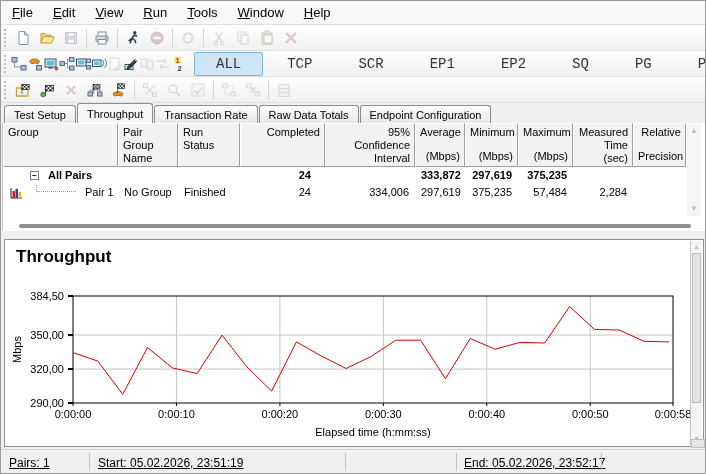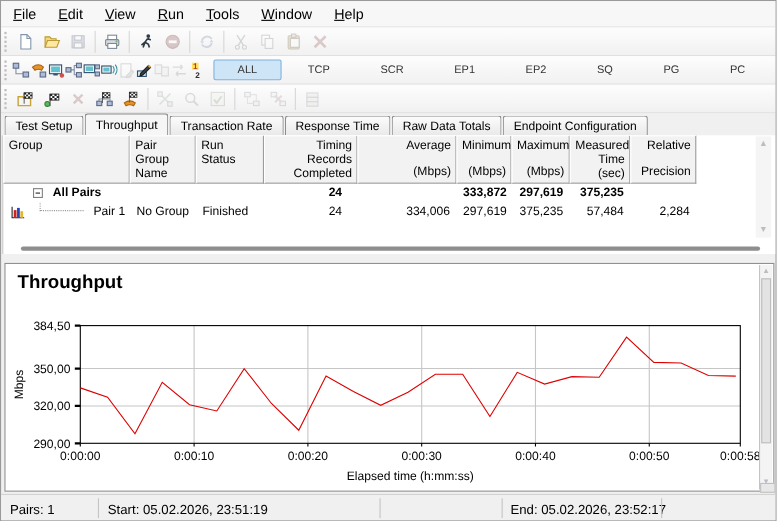--- a/index.html
+++ b/index.html
@@ -18,21 +18,21 @@
   
   .toolbar { position:absolute; left:0; width:704px; height:26px;
     background:linear-gradient(#fdfdfd,#f1f1f1);
     border-bottom:1px solid #e0e0e0; display:flex; align-items:center; }
   .t1{ top:24px; } .t2{ top:50px; } .t3{ top:76px; }
   .grip { height:18px; border-left:2px dotted #bdbdbd; margin:0 5px 0 3px; }
   .tb { width:24px; height:24px; display:flex; align-items:center; justify-content:center; }
   .tb.dis { opacity:.35; filter:grayscale(55%); }
   .sep { width:1px; height:20px; background:#d6d6d6; margin:0 3px; }
   .dotsep { height:22px; border-left:1px dotted #b4b4b4; margin:0 5px; }
-  .fbtn { font-size:10px; color:#333; padding:3px 21px; margin:0 1px; border:1px solid transparent; }
+  .fbtn { font-size:14px; color:#333; padding:3px 21px; margin:0 1px; border:1px solid transparent;font-family:Liberation Mono, monospace; }
   .fbtn.active { background:#cde5f7; border:1px solid #7fb2dd; border-radius:2px; }
   .logo { display:flex; align-items:center; margin-left:6px; }
   .logo-text { font-size:19px; font-weight:bold; letter-spacing:.5px; color:#1a1a1a; }
   
   .tabstrip { position:absolute; left:0; top:102px; width:704px; height:20px;
     display:flex; align-items:flex-end; padding-left:3px; background:#f0f0f0; }
   .tab { background:linear-gradient(#fcfcfc,#e9e9e9); border:1px solid #8c8c8c; border-bottom:none;
     border-radius:3px 3px 0 0; padding:3px 9px 2px 9px; margin-right:1px; height:18px; }
   .tab.active { background:#f6f6f6; height:20px; position:relative; z-index:3; padding-top:4px; }
   
@@ -72,21 +72,21 @@
   .chart-vscroll .thumb { position:absolute; left:1px; top:12px; width:9px; height:150px;
     background:#e3e3e3; border:1px solid #bdbdbd; }
   .chart-vscroll .arr { position:absolute; left:0; width:11px; height:12px; color:#b9bec4;
     font-size:7px; text-align:center; line-height:12px; }
   .chart-vscroll .down { bottom:0; }
   .corner { position:absolute; left:690px; top:438px; width:14px; height:9px;
     background:#e8e8e8; border:1px solid #c0c0c0; }
   
   .statusbar { position:absolute; left:0; top:448px; width:704px; height:24px;
     background:#f0f0f0; border-top:1px solid #d2d2d2; font-size:12px; }
-  .statusbar .cell { position:absolute; top:6px; white-space:nowrap; }
+  .statusbar .cell { position:absolute; top:6px; white-space:nowrap;text-decoration:underline; }
   .statusbar .vsep { position:absolute; top:3px; width:1px; height:18px; background:#c4c4c4; }
 </style>
 </head>
 <body>
 
 <div class="app">
 
   <svg width="0" height="0" style="position:absolute">
     <defs>
       <g id="flg">
@@ -382,42 +382,44 @@
           <rect x="3" y="6.5" width="10" height="4" fill="#e6e6e6" stroke="#9aa6b1"></rect>
           <rect x="3" y="10.5" width="10" height="4" fill="#f0e6d2" stroke="#9aa6b1"></rect>
         </svg>
       </span>
   </div>
 
   <div class="tabstrip">
     <span class="tab">Test Setup</span>
     <span class="tab active">Throughput</span>
     <span class="tab">Transaction Rate</span>
-    <span class="tab">Response Time</span>
     <span class="tab">Raw Data Totals</span>
     <span class="tab">Endpoint Configuration</span>
   </div>
 
   <div class="tablepanel">
     <div class="tgrid">
       <div class="th">
           <span>Group</span>
           <span></span>
         </div>
       <div class="th">
           <span>Pair Group</span>
           <span>Name</span>
         </div>
       <div class="th">
           <span>Run Status</span>
           <span></span>
         </div>
       <div class="th num">
-          <span>Timing Records</span>
           <span>Completed</span>
+        </div>
+      <div class="th num">
+          <span>95% Confidence</span>
+          <span>Interval</span>
         </div>
       <div class="th num">
           <span>Average</span>
           <span>(Mbps)</span>
         </div>
       <div class="th num">
           <span>Minimum</span>
           <span>(Mbps)</span>
         </div>
       <div class="th num">

